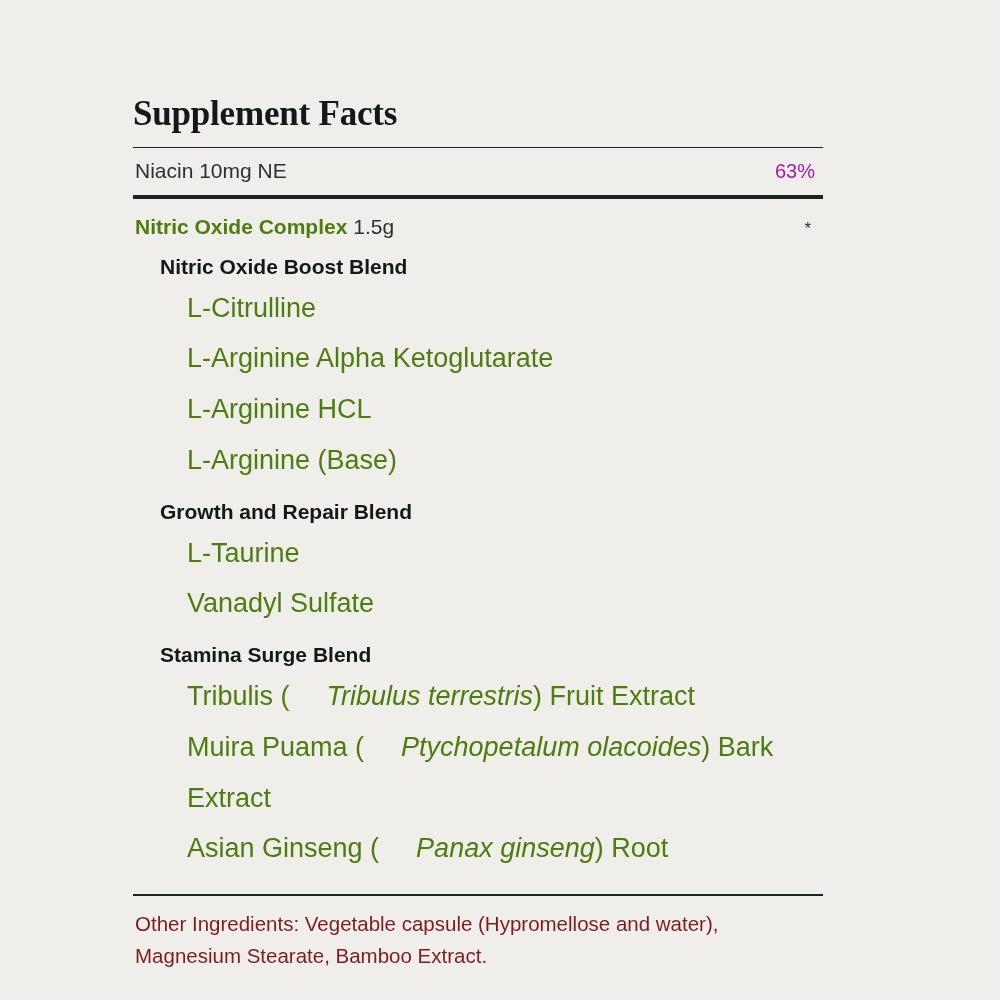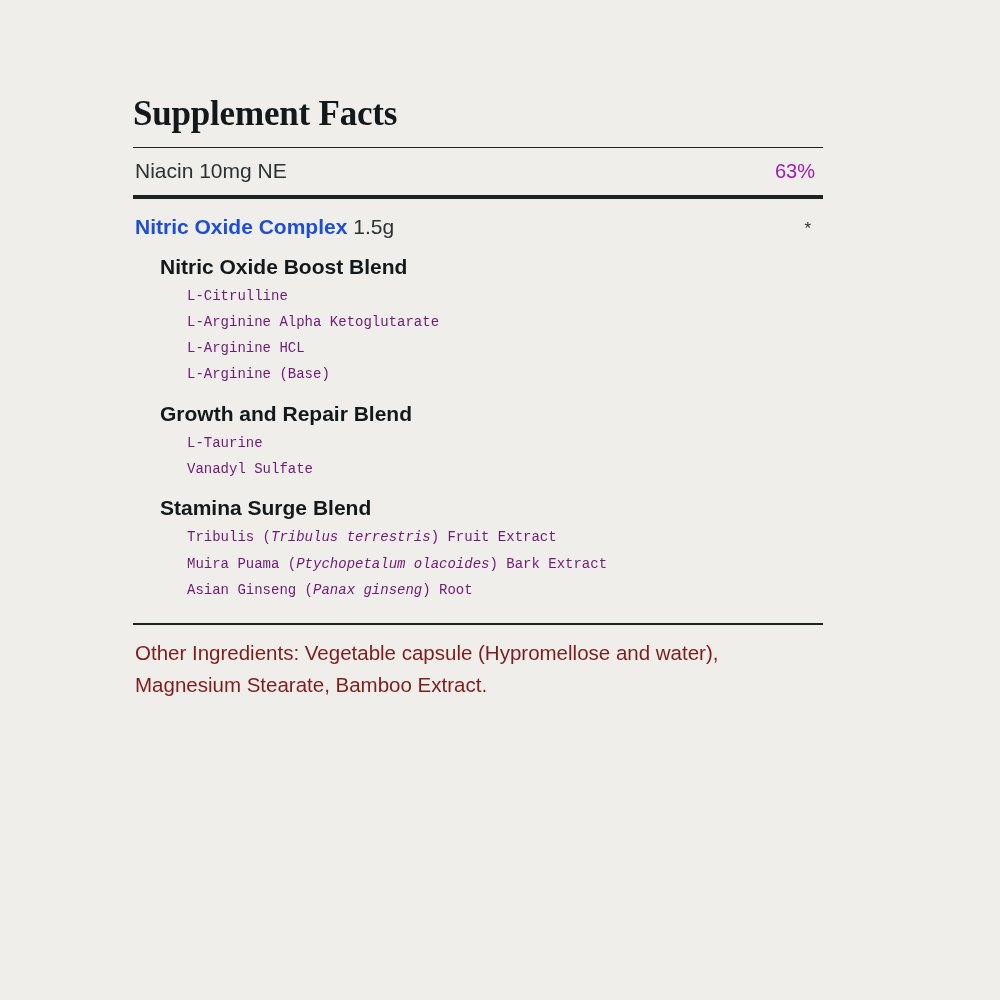--- a/index.html
+++ b/index.html
@@ -61,21 +61,21 @@
   }
   .blends {
     padding-top: 16px;
   }
   .prop-row {
     padding: 0 0 2px 2px;
     font-size: 21px;
   }
   .prop-row .name {
     font-weight: bold;
-    color: #1d4ed8;
+    color: #4d7c0f;
   }
   .prop-row .amt {
     font-weight: normal;
     color: #2b3231;
   }
   .prop-row .star {
     font-size: 17px;
     color: #2b3231;
     padding-right: 12px;
   }
@@ -83,28 +83,28 @@
     margin-top: 14px;
   }
   .blend-name {
     font-weight: bold;
     font-size: 21px;
     color: #13191a;
     padding-left: 27px;
     margin-bottom: 4px;
   }
   .ingredient {
-    font-size: 14px;
-    color: #701a75;
+    font-size: 27px;
+    color: #4d7c0f;
     padding-left: 54px;
     line-height: 1.88;
-    font-family: Liberation Mono, monospace;
   }
   .ingredient i {
     font-style: italic;
+    margin-left: 37px;
   }
   .bottom-rule {
     margin-top: 20px;
   }
   .other {
     padding: 12px 2px 0 2px;
     font-size: 20.5px;
     line-height: 1.55;
     color: #7f1d1d;
     max-width: 625px;

